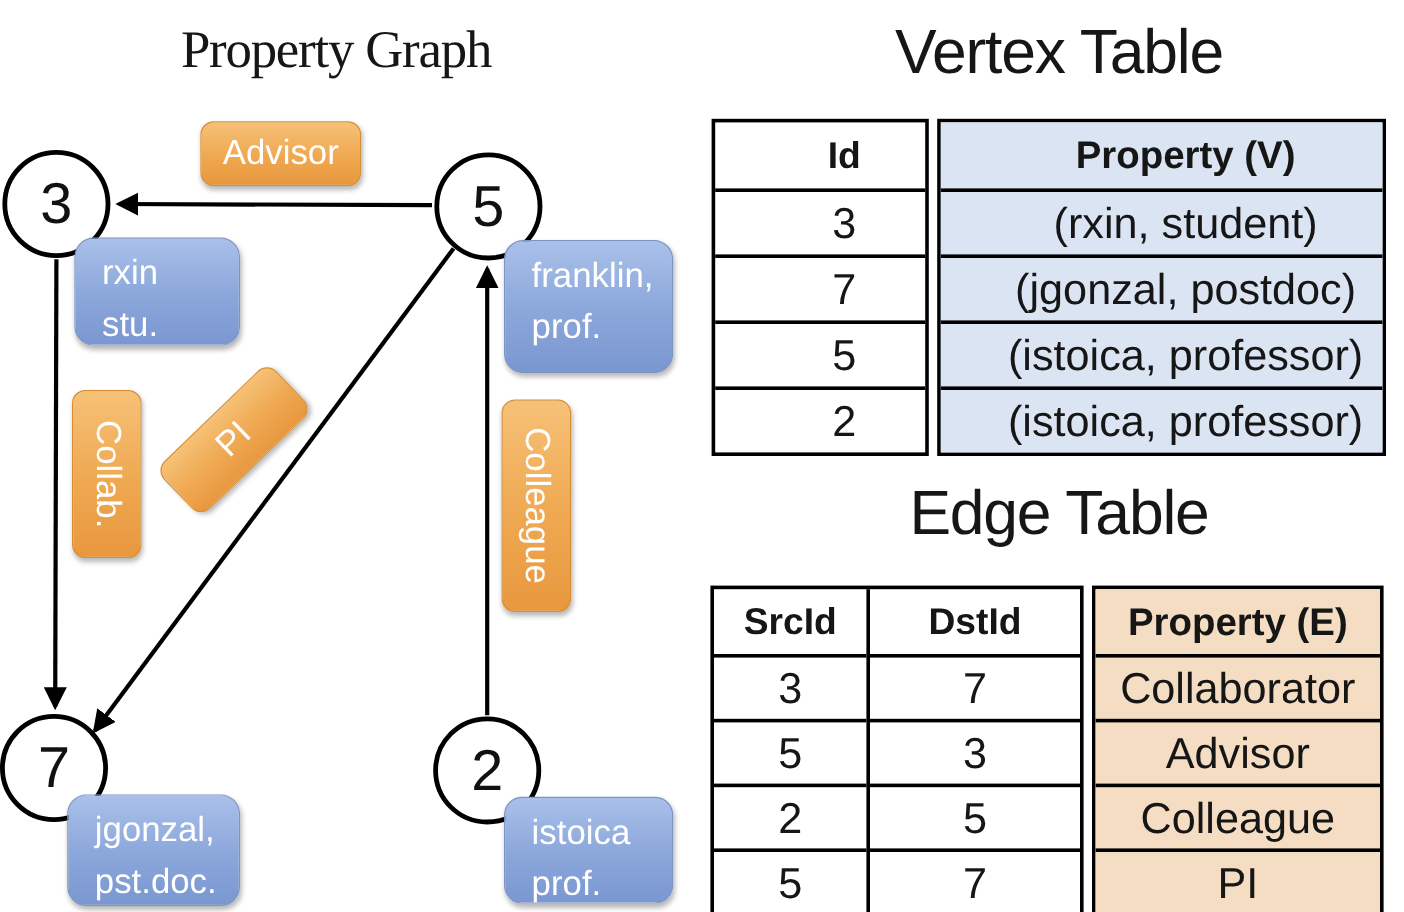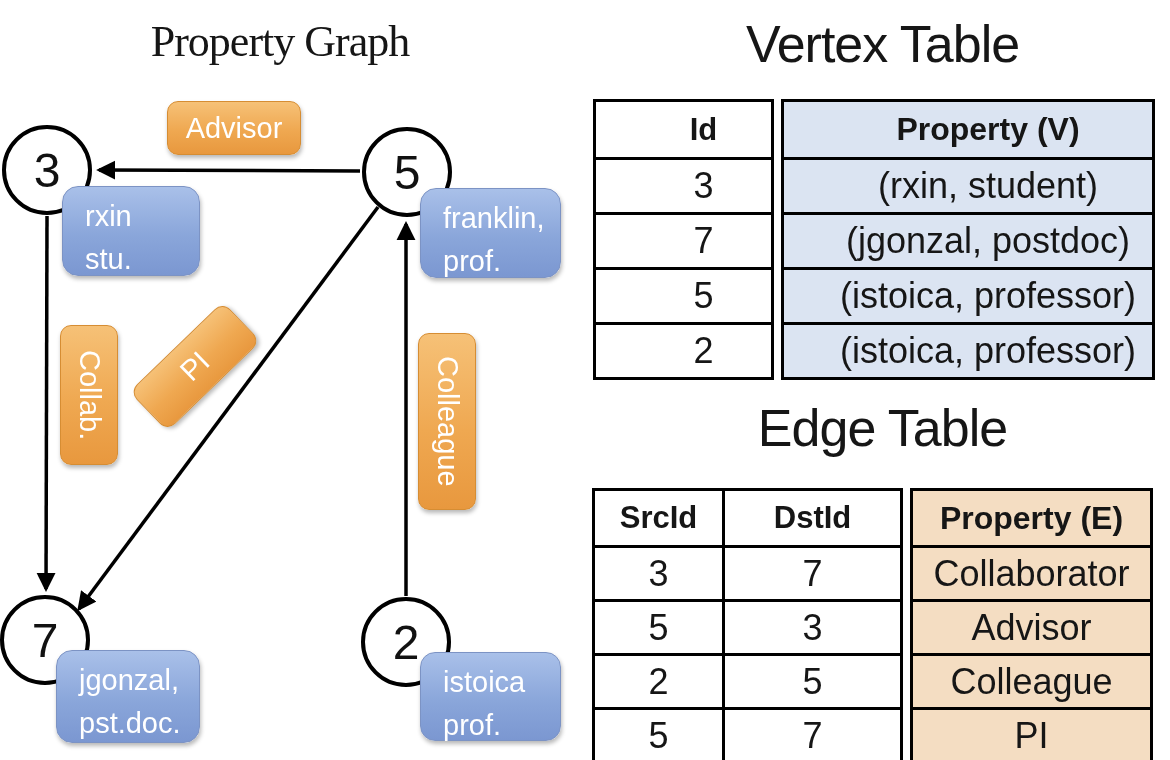--- a/index.html
+++ b/index.html
@@ -23,23 +23,23 @@
           font-size:48px; color:#111; }
   #node-3 { left:2px;   top:125px; }
   #node-5 { left:362px; top:127px; }
   #node-7 { left:0px;   top:595px; }
   #node-2 { left:361px; top:597px; }
 
   .vbox { position:absolute; z-index:3; border-radius:16px;
           background:linear-gradient(180deg,#a9c0e9 0%, #8aa6da 55%, #7b97d1 100%);
           border:1px solid #7c93c4;
           box-shadow:1px 3px 4px rgba(0,0,0,0.28);
-          color:#fff; font-size:29px; line-height:43px; padding:8px 10px 8px 22px; }
+          color:#fff; font-size:29px; line-height:43px; padding:8px 10px 8px 22px;margin-top:12px; }
   #vbox-rxin     { left:62px;  top:186px; width:138px; height:90px; }
-  #vbox-franklin { left:420px; top:188px; width:141px; height:90px; }
+  #vbox-franklin { left:420px; top:188px; width:141px; height:111px; }
   #vbox-jgonzal  { left:56px;  top:650px; width:144px; height:93px; }
   #vbox-istoica  { left:420px; top:652px; width:141px; height:89px;border-radius:15px; }
 
   .elabel { position:absolute; z-index:3; border-radius:11px;
             background:linear-gradient(180deg,#f6c177 0%, #efa851 55%, #e8983e 100%);
             border:1px solid #d68d33;
             box-shadow:1px 3px 4px rgba(0,0,0,0.28);
             color:#fff; display:flex; align-items:center; justify-content:center;
             font-size:29px; }
   #label-advisor   { left:167px; top:101px; width:134px; height:54px; }

